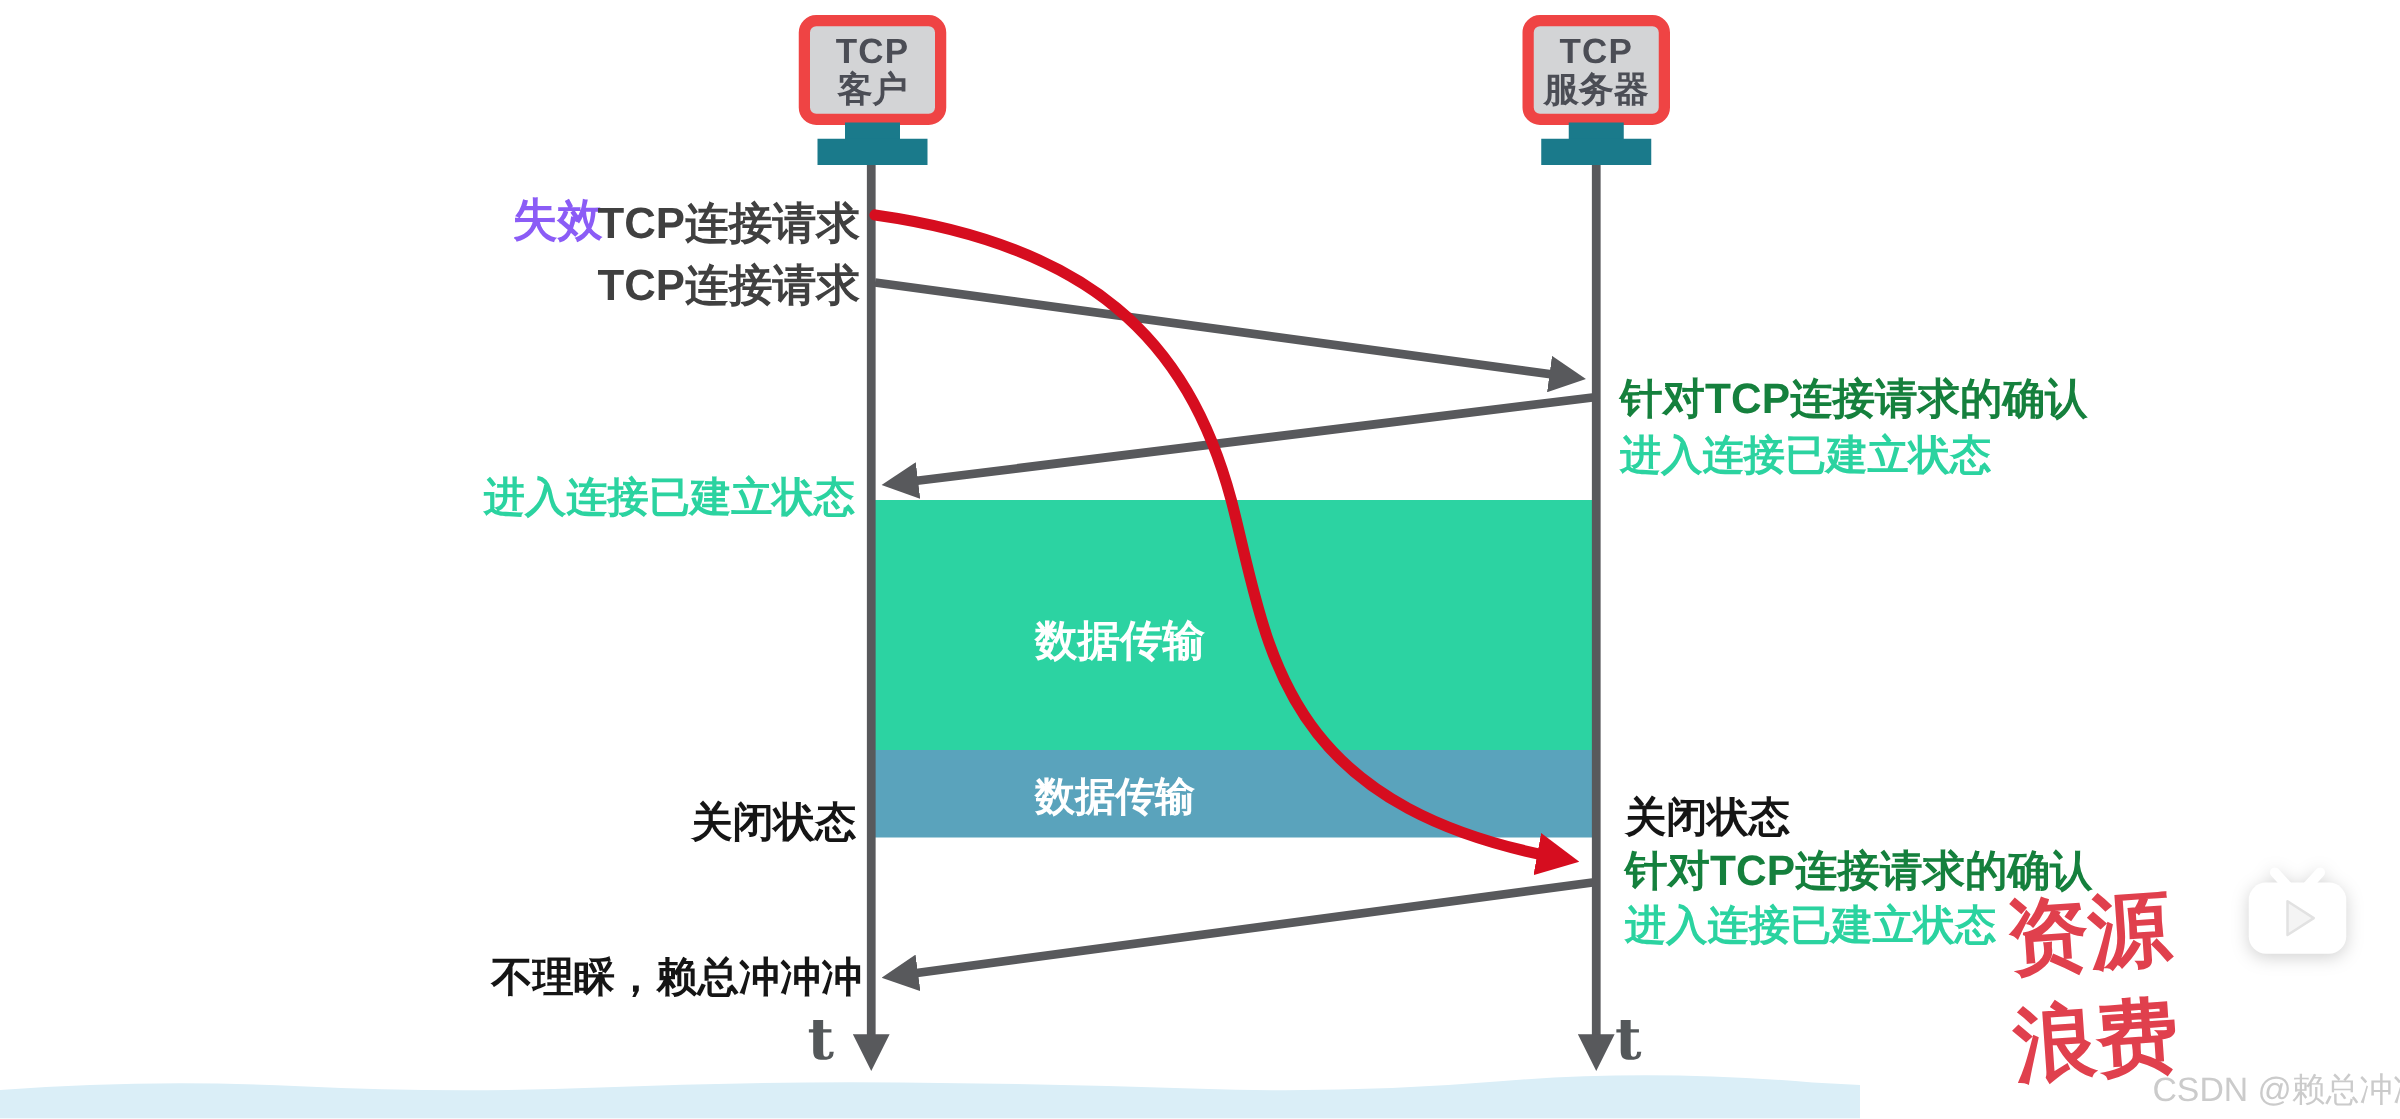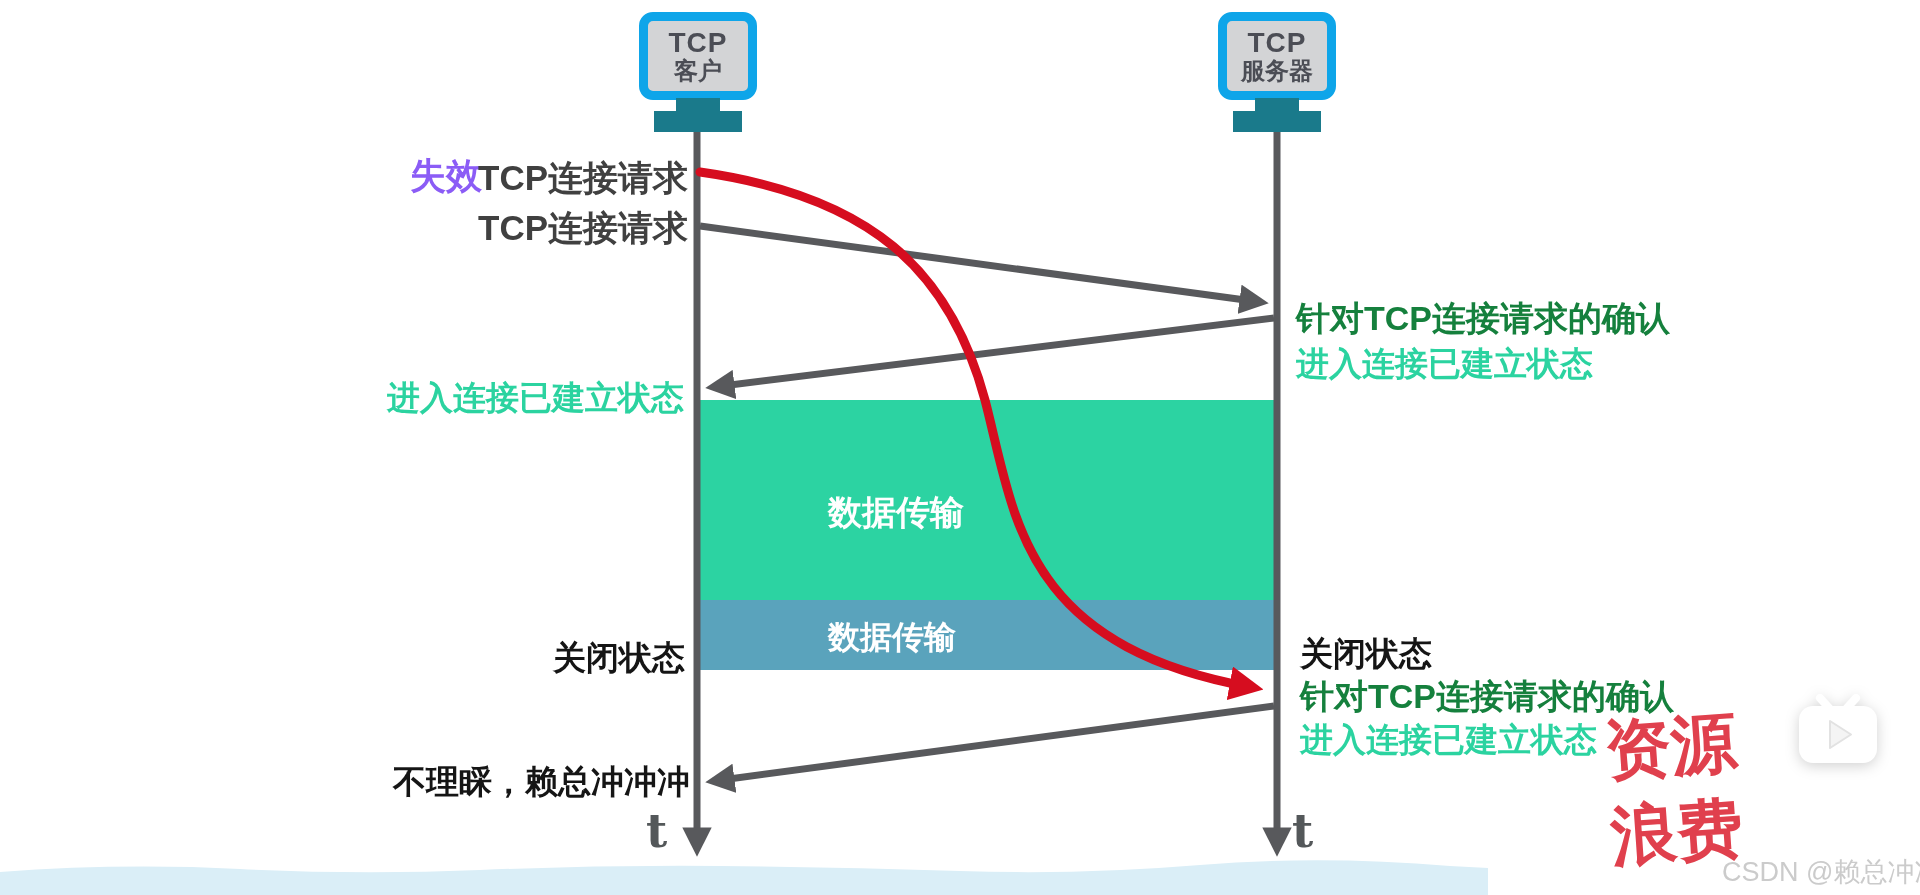--- a/index.html
+++ b/index.html
@@ -3,26 +3,26 @@
 <meta charset="utf-8">
 <style>
   html,body{margin:0;padding:0;background:#ffffff;}
   .stage{
     position:relative;width:1920px;height:895px;overflow:hidden;background:#ffffff;
     font-family:"Liberation Sans","DejaVu Sans",sans-serif;
   }
   
   .monitor{position:absolute;z-index:5;}
   .screen{
-    width:100px;height:70px;background:#d3d4d6;border:9px solid #0ea5e9;border-radius:14px;
+    width:100px;height:70px;background:#d3d4d6;border:9px solid #ef4444;border-radius:14px;
     display:flex;flex-direction:column;align-items:center;justify-content:center;
     font-weight:bold;color:#4b4d55;line-height:1.12;text-align:center;
   }
   .screen .l1{font-size:28px;letter-spacing:1px;}
-  .screen .l2{font-size:24px;}
+  .screen .l2{font-size:28px;}
   .stand-neck{position:absolute;left:37px;top:86px;width:44px;height:15px;background:#1a7a8b;}
   .stand-base{position:absolute;left:15px;top:99px;width:88px;height:21px;background:#1a7a8b;}
   
   .band{position:absolute;left:697px;width:580px;z-index:1;}
   .band-green{top:400px;height:200px;background:#2cd3a2;}
   .band-blue{top:600px;height:70px;background:#5aa3bc;}
   
   .overlay{position:absolute;left:0;top:0;z-index:2;pointer-events:none;}
   
   .lbl{position:absolute;z-index:3;white-space:nowrap;font-weight:bold;}

